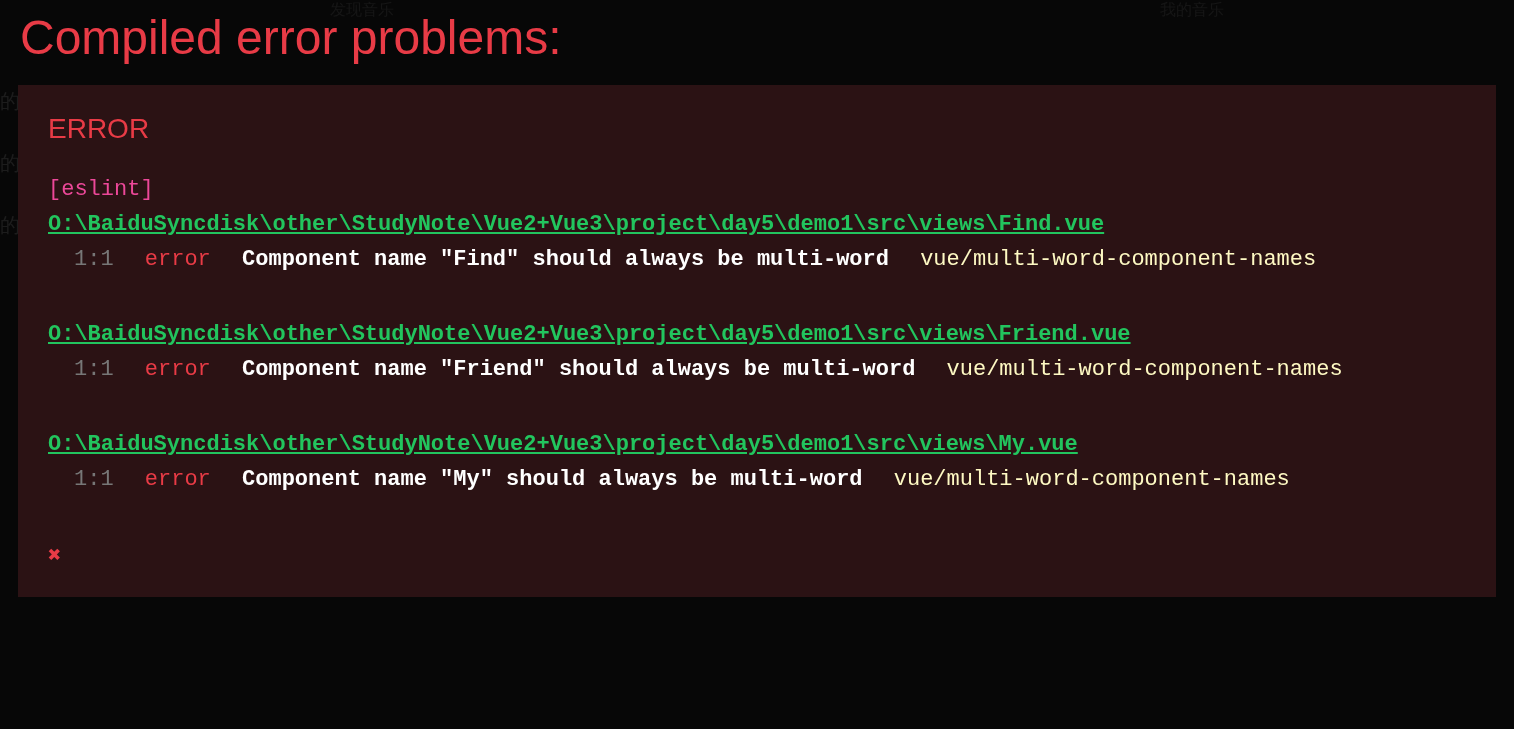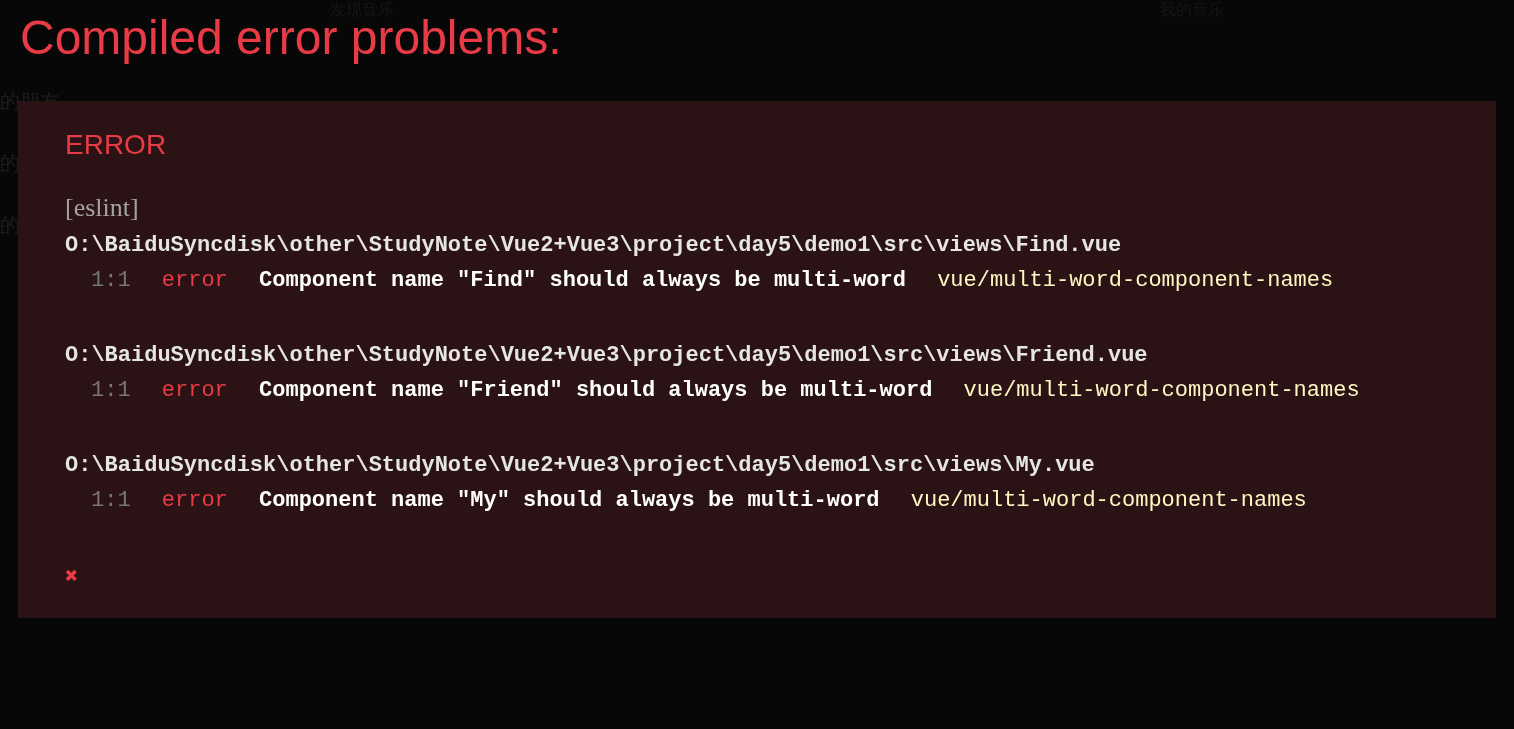--- a/index.html
+++ b/index.html
@@ -59,43 +59,44 @@
     
     .title {
       color: #e83b46;
       font-size: 48px;
       font-weight: 400;
       padding: 10px 20px 20px 20px;
     }
     
     .error-panel {
       background-color: #2b1214;
-      margin: 16px 18px;
-      padding: 28px 47px;
+      margin: 0 18px;
+      padding: 28px 30px;
     }
     
     .error-label {
       color: #e83b46;
       font-size: 28px;
       font-weight: 400;
       margin-bottom: 32px;
     }
     
     .eslint-tag {
-      color: #a3a3a3;
-      font-family: Liberation Serif, serif;
-      font-size: 26px;
+      color: #ec4899;
+      font-family: Liberation Mono, monospace;
+      font-size: 22px;
       margin-bottom: 10px;
     }
     
     .file-path {
-      color: #e5e5e5;
+      color: #22c55e;
       font-family: 'Consolas', 'Monaco', 'Courier New', monospace;
       font-size: 22px;
       font-weight: 600;
+      text-decoration: underline;
       margin-bottom: 10px;
     }
     
     .error-line {
       font-family: 'Consolas', 'Monaco', 'Courier New', monospace;
       font-size: 22px;
       margin-bottom: 50px;
       white-space: nowrap;
     }
     

